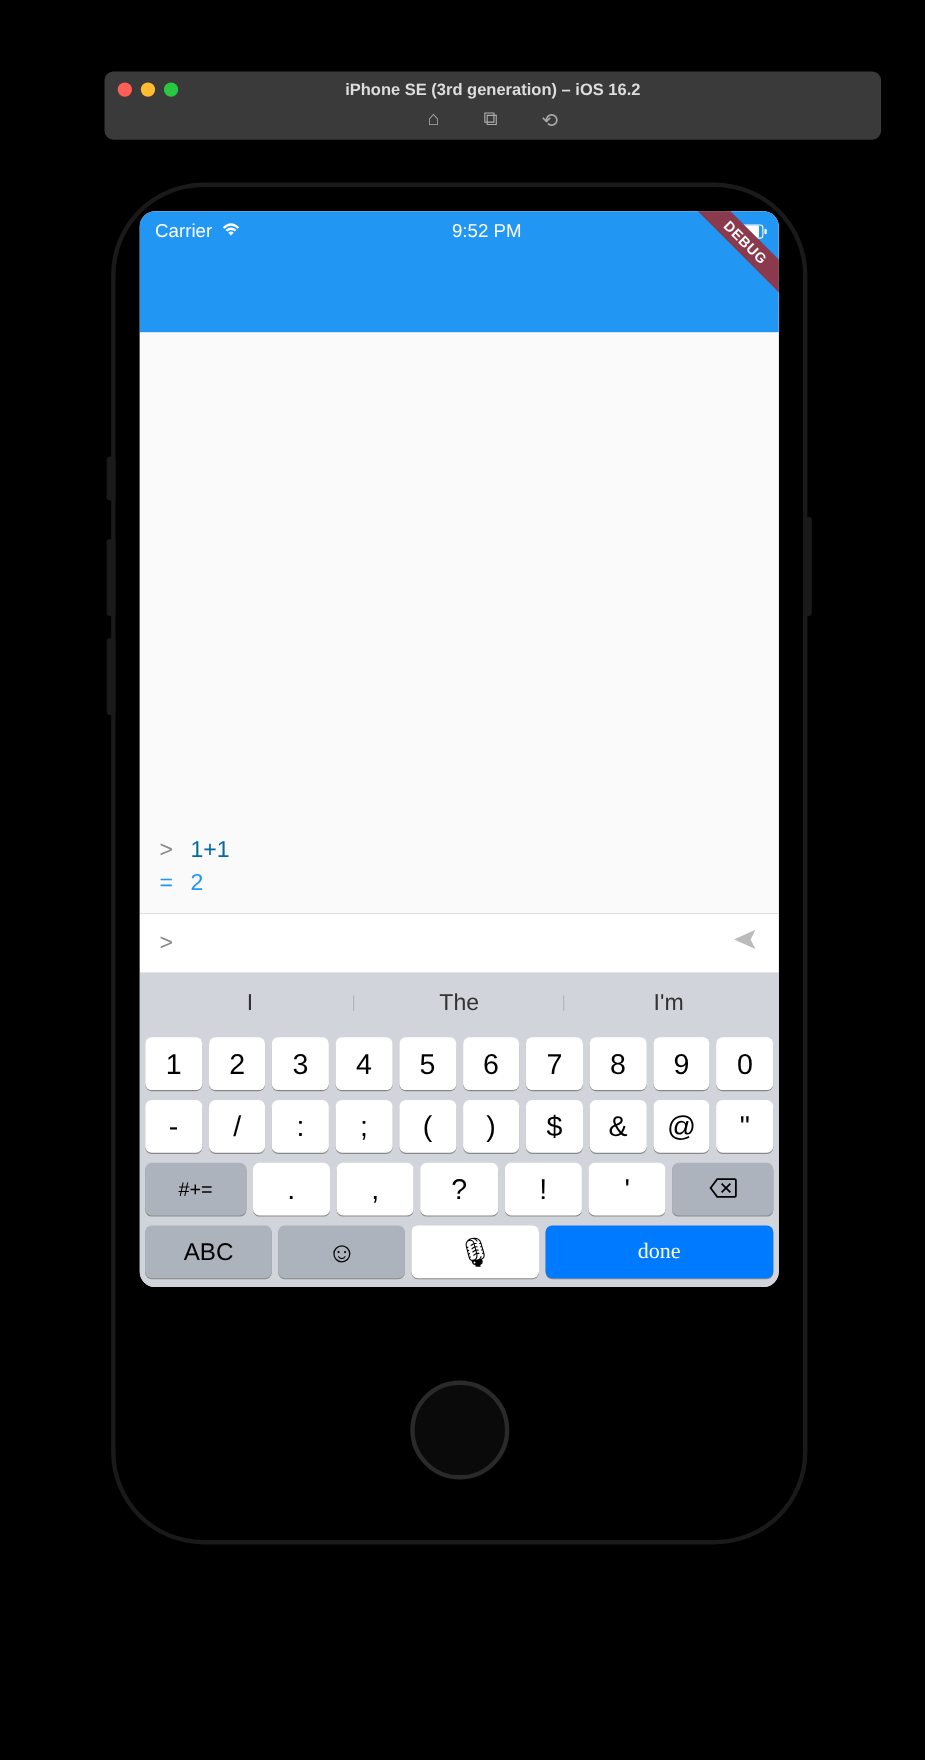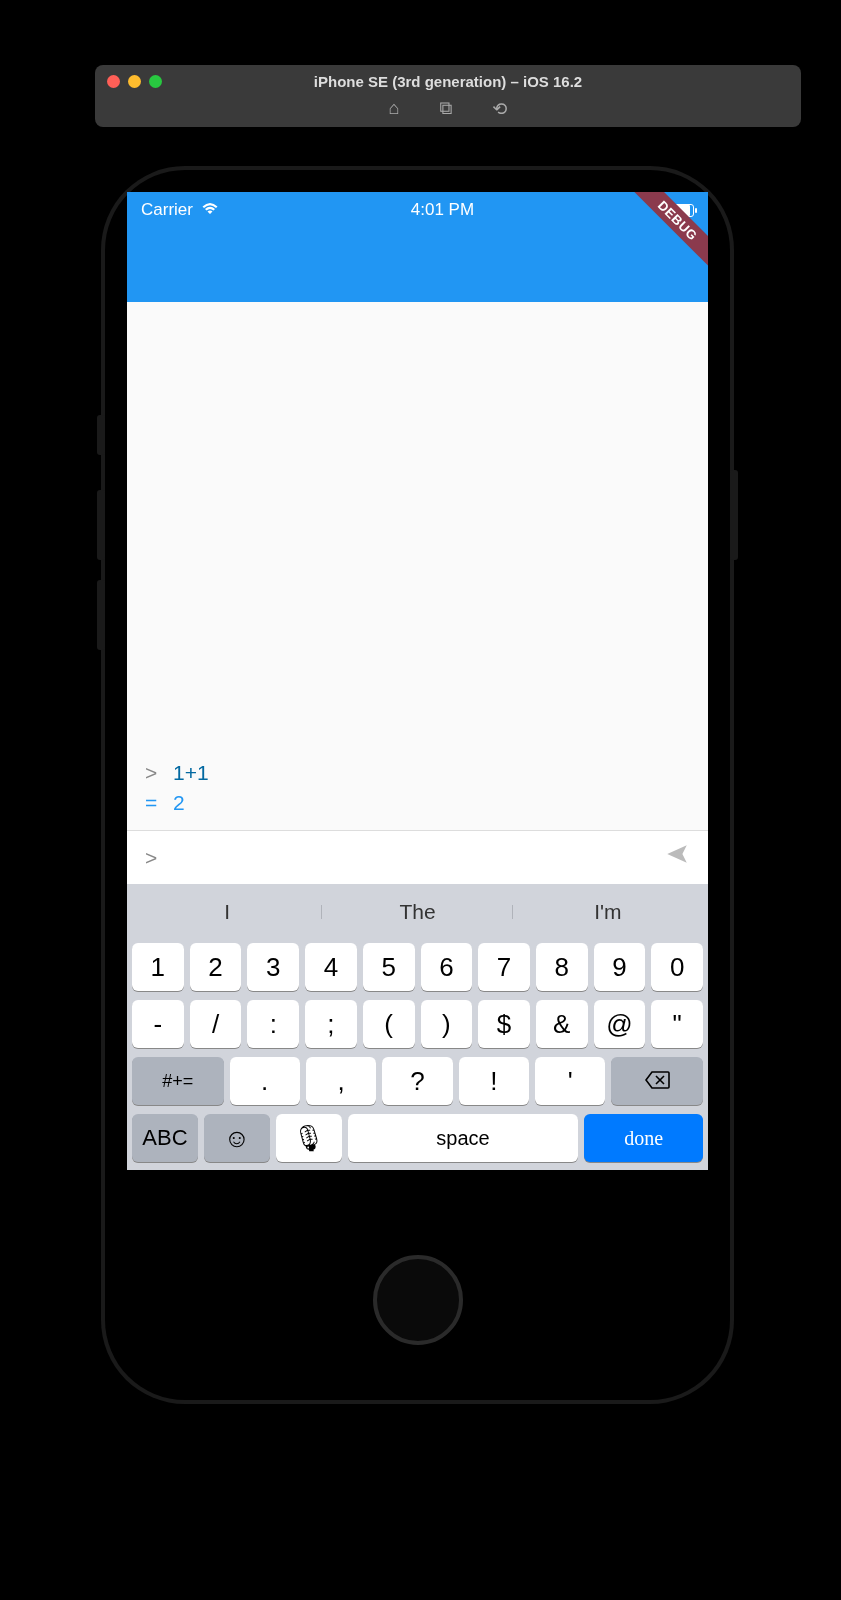--- a/index.html
+++ b/index.html
@@ -20,21 +20,21 @@
 .titlebar-icons { display: flex; gap: 40px; margin-top: 8px; }
 .titlebar-icons span { color: #aaa; font-size: 18px; }
 
 
 .phone {
   position: absolute; top: 170px; left: 105px; width: 625px; height: 1230px;
   background: #000; border-radius: 80px; padding: 22px;
   box-shadow: 0 0 0 4px #1a1a1a;
 }
 .screen {
-  width: 100%; height: 978px; background: #fff; border-radius: 0;
+  width: 100%; height: 978px; background: #fff; border-radius: 14px;
   overflow: hidden; position: relative; display: flex; flex-direction: column;
 }
 
 
 .header { background: #2196f3; color: #fff; height: 110px; position: relative; flex-shrink: 0; }
 .statusbar { display: flex; justify-content: space-between; align-items: center; padding: 8px 14px; font-size: 17px; }
 .statusbar .left { display: flex; align-items: center; gap: 8px; }
 .wifi-icon { display: inline-block; }
 .battery { width: 28px; height: 13px; border: 1.5px solid #fff; border-radius: 3px; position: relative; }
 .battery::after { content: ''; position: absolute; right: -4px; top: 3px; width: 2px; height: 5px; background: #fff; border-radius: 1px; }
@@ -115,21 +115,21 @@
     <div class="header">
       <div class="statusbar">
         <div class="left">
           <span>Carrier</span>
           <span class="wifi-icon">
             <svg width="18" height="14" viewBox="0 0 18 14">
                 <path d="M9 13 L6.5 10.5 Q9 8.5 11.5 10.5 Z M4 8 Q9 3.5 14 8 L12.5 9.5 Q9 6.5 5.5 9.5 Z M1.5 5.5 Q9 -1.5 16.5 5.5 L15 7 Q9 1.5 3 7 Z" fill="#fff"></path>
               </svg>
           </span>
         </div>
-        <div>4:01 PM</div>
+        <div>9:52 PM</div>
         <div class="battery">
             <div></div>
           </div>
       </div>
       <div class="debug-banner">DEBUG</div>
     </div>
 
     <div class="repl-body">
       <div class="repl-line input">
         <span class="prompt">&gt;</span>
@@ -198,21 +198,20 @@
         </div>
       </div>
       <div class="krow">
         <div class="key gray abc">ABC</div>
         <div class="key gray">
             <span>☺</span>
           </div>
         <div class="key">
             <span>🎙</span>
           </div>
-        <div class="key space">space</div>
         <div class="key blue done">done</div>
       </div>
     </div>
 
   </div>
 
   <div class="home-btn"></div>
 </div>
 
 </body></html>

